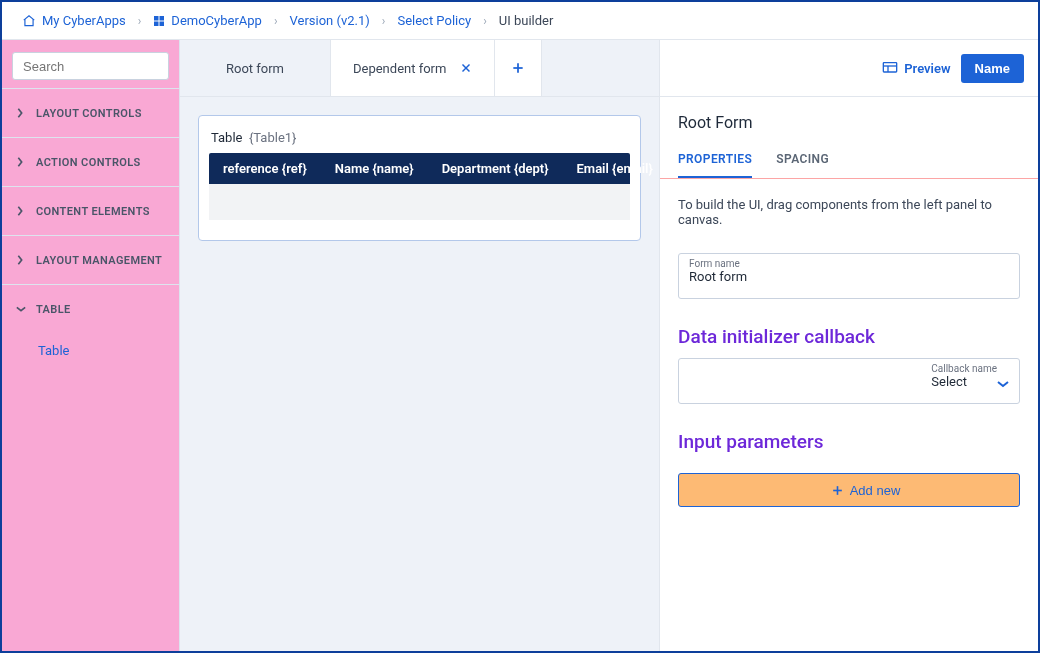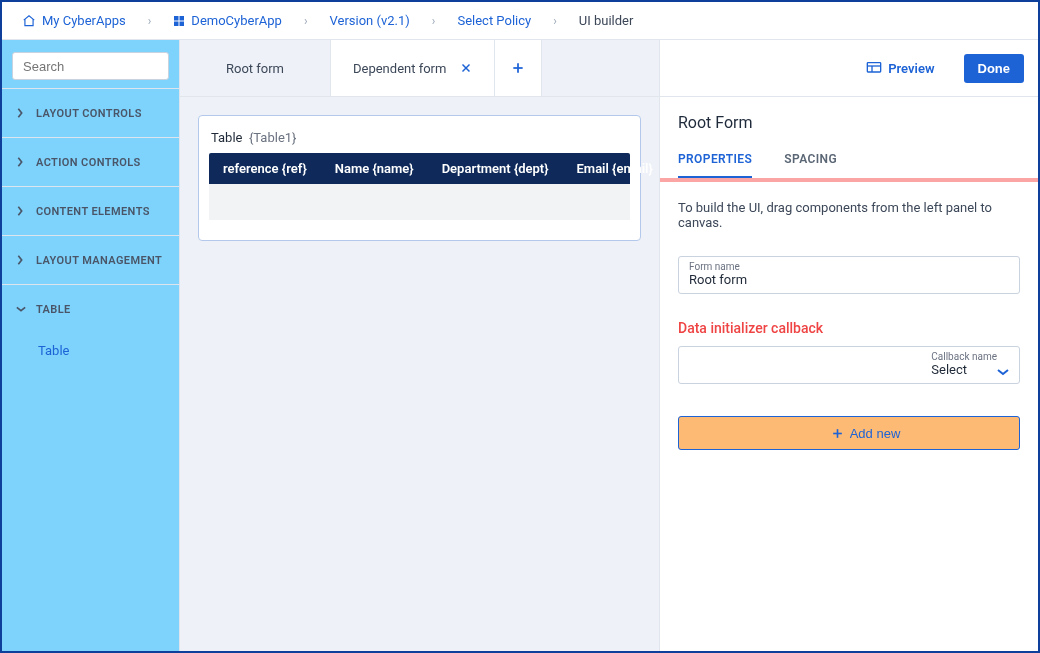--- a/index.html
+++ b/index.html
@@ -18,21 +18,21 @@
     flex-direction: column;
     overflow: hidden;
   }
   
   .breadcrumb {
     display: flex;
     align-items: center;
     height: 38px;
     border-bottom: 1px solid #e1e6ed;
     padding: 0 14px;
-    gap: 16px;
+    gap: 6px;
     font-size: 13px;
   }
   .breadcrumb .crumb {
     display: flex;
     align-items: center;
     gap: 6px;
     color: #1d63d6;
     cursor: pointer;
     padding: 4px 6px;
   }
@@ -41,21 +41,21 @@
   .bc-icon { display:inline-flex; }
   
   .main {
     flex: 1;
     display: flex;
     min-height: 0;
   }
   
   .sidebar {
     width: 178px;
-    background: #7dd3fc;
+    background: #f9a8d4;
     border-right: 1px solid #dde4ee;
     display: flex;
     flex-direction: column;
   }
   .search-wrap {
     padding: 12px 10px 8px 10px;
   }
   .search-box {
     display: flex;
     align-items: center;
@@ -179,21 +179,21 @@
     background:#ffffff;
     display:flex;
     flex-direction:column;
     min-height:0;
   }
   .right-top {
     height:57px;
     display:flex;
     align-items:center;
     justify-content:flex-end;
-    gap:25px;
+    gap:6px;
     padding:0 14px;
     border-bottom:1px solid #e1e6ed;
   }
   .preview-btn {
     display:flex;
     align-items:center;
     gap:6px;
     color:#1d63d6;
     font-weight:600;
     font-size:13px;
@@ -210,22 +210,22 @@
     padding:7px 14px;
     cursor:pointer;
   }
   .right-title {
     font-size:16px;
     color:#1f2a3a;
     padding:16px 18px 12px 18px;
   }
   .right-tabs {
     display:flex;
-    gap:32px;
-    border-bottom:4px solid #fca5a5;
+    gap:24px;
+    border-bottom:1px solid #fca5a5;
     padding:0 18px;
     font-size:12px;
     letter-spacing:.4px;
     color:#5b6675;
     font-weight:600;
   }
   .right-tab {
     padding:8px 0 10px 0;
     cursor:pointer;
   }
@@ -239,30 +239,30 @@
     flex-direction:column;
     gap:26px;
     font-size:13px;
     color:#3c4758;
     overflow:auto;
   }
   .hint { color:#3c4758; }
   .field {
     border:1px solid #c9d2df;
     border-radius:3px;
-    padding:4px 10px 6px 10px;
+    padding:4px 10px 14px 10px;
     position:relative;
     background:#fff;
   }
   .field .lbl { font-size:10px; color:#6b7280; }
   .field .val { font-size:13px; color:#1f2937; outline:none; }
   .field.select { display:flex; align-items:flex-end; justify-content:flex-end; padding-right:10px; }
   .field.select .col { display:flex; flex-direction:column; }
   .field.select .chev { color:#1d63d6; display:flex; }
-  .section-label { font-size:14px; color:#ef4444; font-weight:500; }
+  .section-label { font-size:19px; color:#6d28d9; font-weight:500; }
   .addnew-btn {
     width:100%;
     border:1px solid #1d63d6;
     color:#1d63d6;
     background:#fdba74;
     border-radius:3px;
     height:34px;
     display:flex;
     align-items:center;
     justify-content:center;
@@ -436,21 +436,21 @@
         <div class="preview-btn">
           <span>
             <svg width="16" height="14" viewBox="0 0 24 20" fill="none" stroke="#1d63d6" stroke-width="2">
                 <rect x="2" y="2" width="20" height="14" rx="1"></rect>
                 <line x1="2" y1="7" x2="22" y2="7"></line>
                 <line x1="9" y1="7" x2="9" y2="16"></line>
               </svg>
           </span>
           <span>Preview</span>
         </div>
-        <button class="done-btn">Done</button>
+        <button class="done-btn">Name</button>
       </div>
 
       <div class="right-title">Root Form</div>
 
       <div class="right-tabs">
         <div class="right-tab active">PROPERTIES</div>
         <div class="right-tab">SPACING</div>
       </div>
 
       <div class="right-body">
@@ -470,20 +470,21 @@
             </div>
             <span class="chev">
               <svg width="12" height="10" viewBox="0 0 12 8" fill="none" stroke="#1d63d6" stroke-width="2">
                   <polyline points="1,2 6,6 11,2"></polyline>
                 </svg>
             </span>
           </div>
         </div>
 
         <div>
+          <div class="section-label" style="margin-bottom:14px">Input parameters</div>
           <div style="height:6px"></div>
           <button class="addnew-btn">
             <span>
               <svg width="13" height="13" viewBox="0 0 24 24" fill="none" stroke="#1d63d6" stroke-width="3">
                   <line x1="12" y1="4" x2="12" y2="20"></line>
                   <line x1="4" y1="12" x2="20" y2="12"></line>
                 </svg>
             </span>
             <span>Add new</span>
           </button>

